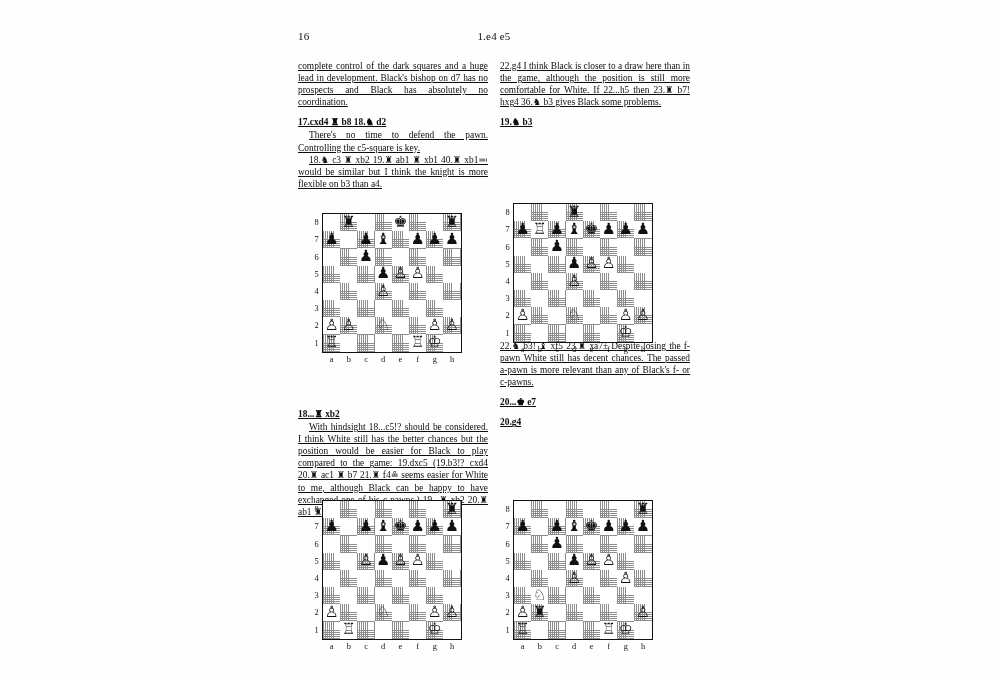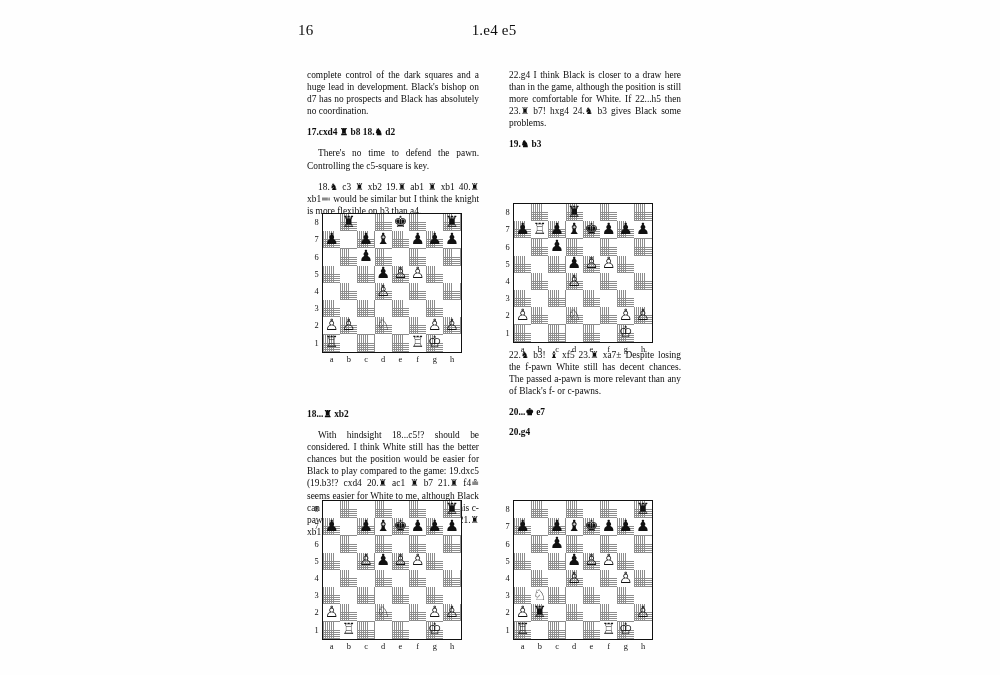--- a/index.html
+++ b/index.html
@@ -19,24 +19,24 @@
     position: absolute;
     left: 0; top: 0;
     width: 1000px;
     height: 675px;
     background: #fefefe;
   }
   
   .running-head {
     position: absolute;
     left: 298px;
-    top: 22px;
+    top: 30px;
     width: 392px;
     height: 16px;
-    font-size: 15px;
+    font-size: 11px;
   }
   .folio {
     position: absolute;
     left: 0;
     top: 0;
     letter-spacing: .2px;
   }
   .head-title {
     position: absolute;
     left: 0;
@@ -52,21 +52,21 @@
     width: 190px;
     font-size: 9.4px;
     line-height: 12.1px;
     text-align: justify;
     text-justify: inter-word;
     hyphens: none;
   }
   .col-left  { left: 298px; }
   .col-right { left: 500px; }
 
-  p { margin: 9px; }
+  p { margin: 0; text-decoration: underline; }
   p.ind  { text-indent: 11px; }
   p.noind{ text-indent: 0; }
   p.head {
     font-weight: bold;
     text-indent: 0;
     margin-top: 8px;
     margin-bottom: 1px;
     text-align: left;
   }
 
@@ -419,21 +419,21 @@
           <span>d</span>
           <span>e</span>
           <span>f</span>
           <span>g</span>
           <span>h</span>
         </div>
       </div>
     </div>
 
   <div class="col col-right" id="right-col-top">
-      <p class="noind">22.g4 I think Black is closer to a draw here than in the game, although the position is still more comfortable for White. If 22...h5 then 23.♜ b7! hxg4 24.♞ b3 gives Black some problems.</p>
+      <p class="noind">22.g4 I think Black is closer to a draw here than in the game, although the position is still more comfortable for White. If 22...h5 then 23.♜ b7! hxg4 36.♞ b3 gives Black some problems.</p>
       <p class="head">19.♞ b3</p>
     </div>
 
   <div class="board-wrap" id="wrap-b2" style="left:513px; top:203px;">
       <div class="board" style="width: 137.6px; height: 137.6px;">
         <div class="grid">
           <div class="sq light"></div>
           <div class="sq dark"></div>
           <div class="sq light"></div>
           <div class="sq dark">

